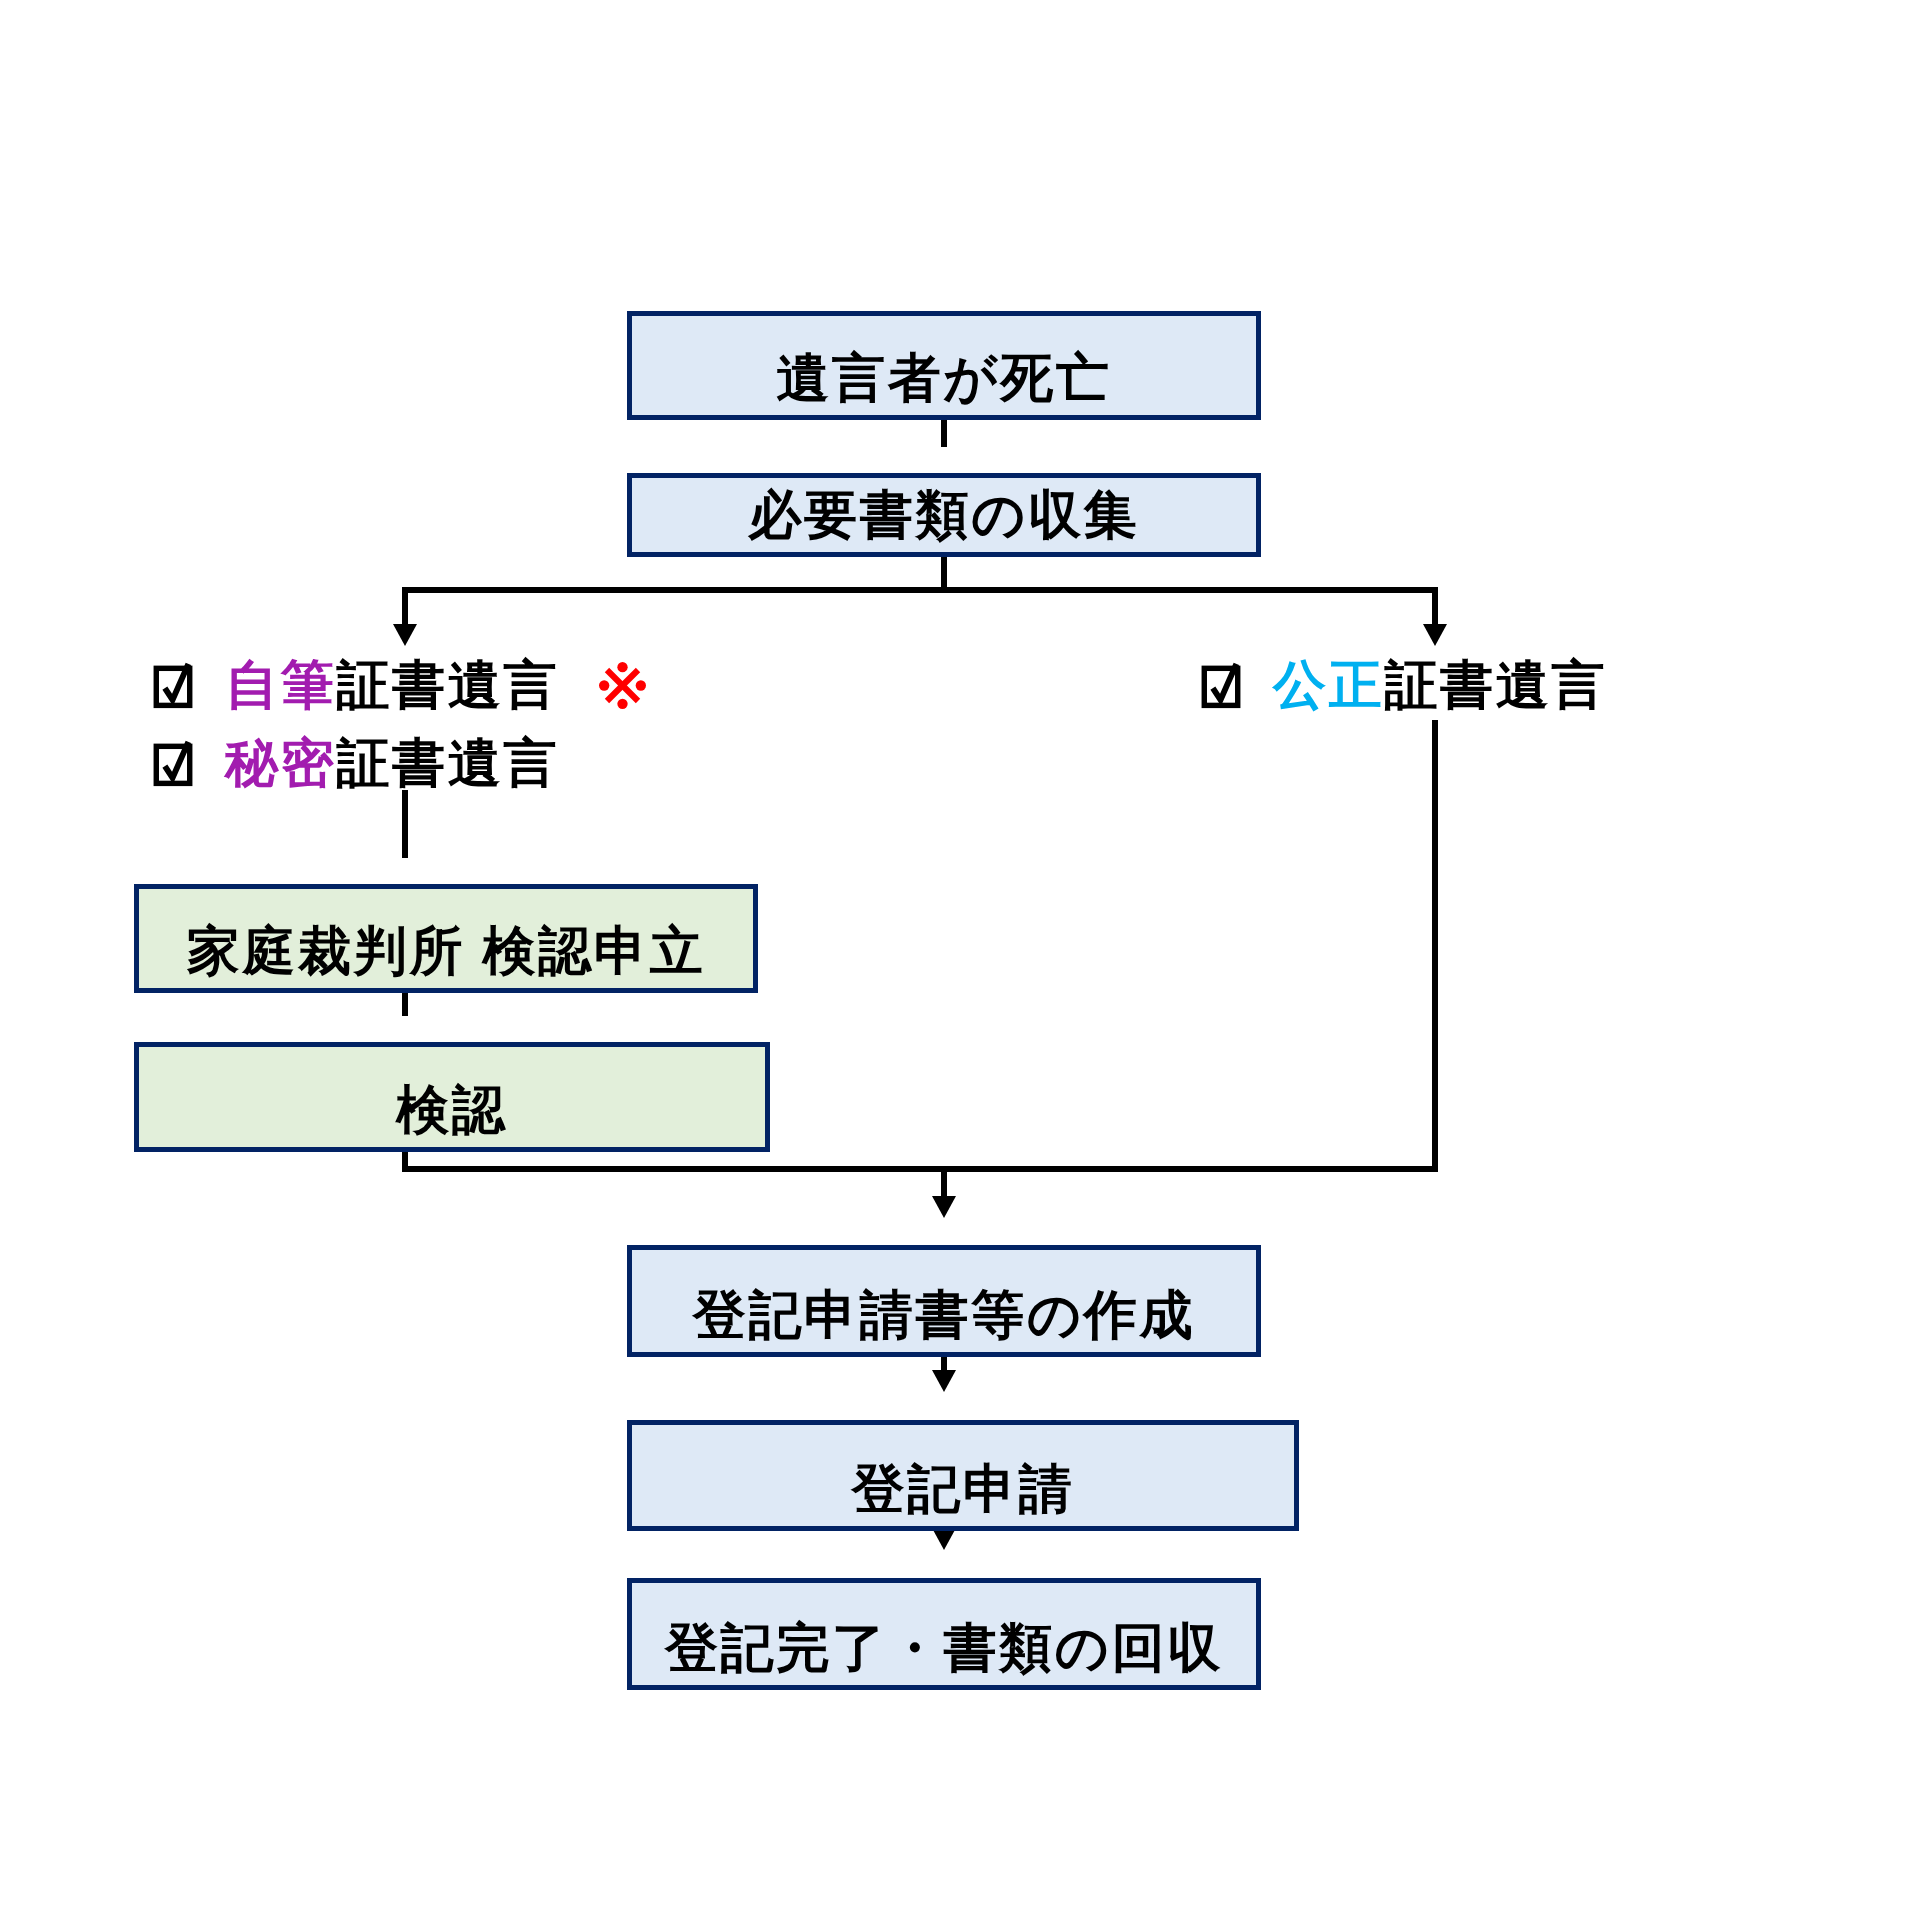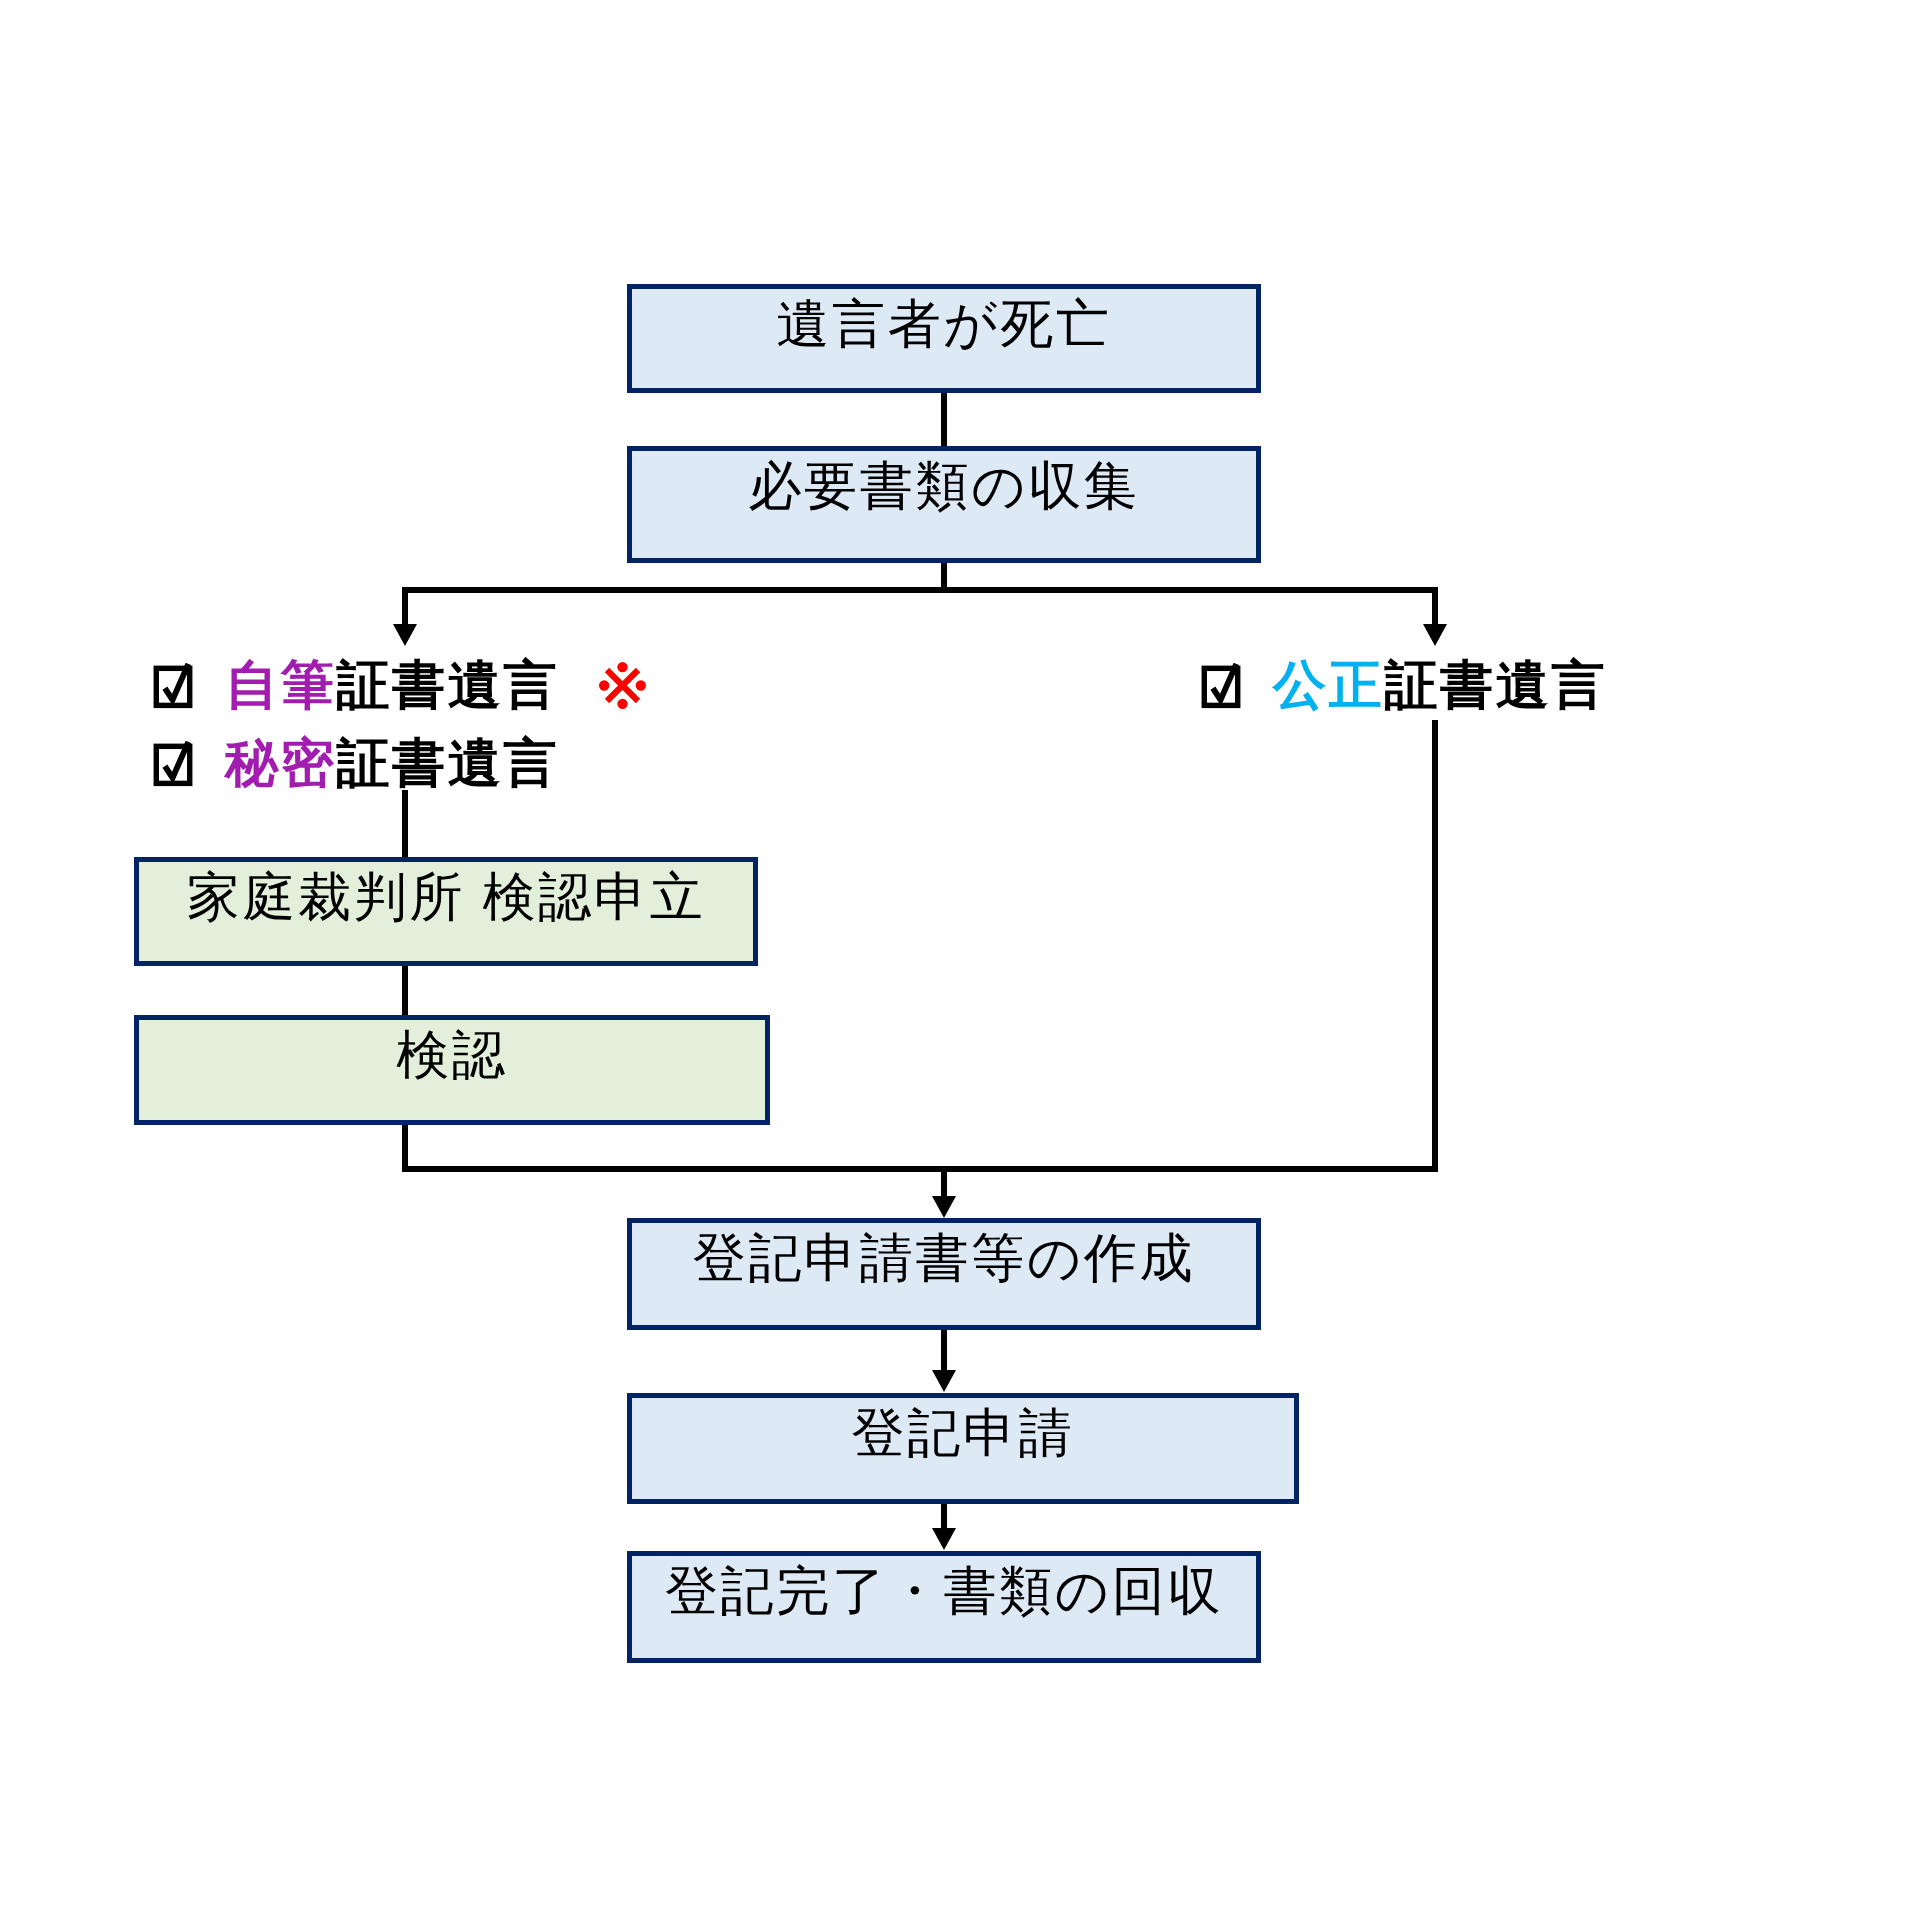--- a/index.html
+++ b/index.html
@@ -8,23 +8,23 @@
     width:1926px;height:1926px;
     background:#ffffff;
     font-family:"Liberation Sans","DejaVu Sans",sans-serif;
     overflow:hidden;
   }
   
   .node{
     position:absolute;
     box-sizing:border-box;
     border:5.9px solid #022364;
-    display:flex;align-items:flex-start;justify-content:center;
-    font-weight:normal;font-size:53px;letter-spacing:2.7px;
-    color:#000000;white-space:nowrap;
+    display:flex;align-items:flex-end;justify-content:center;
+    font-weight:bold;font-size:53px;letter-spacing:2.7px;
+    color:#000000;white-space:nowrap;margin-top:27px;
   }
   .node.blue{background:#DEE9F6;}
   .node.green{background:#E2EFDA;}
   
   .vline,.hline{position:absolute;background:#000000;}
   .arrow-down{
     position:absolute;width:0;height:0;
     border-left:12.2px solid transparent;
     border-right:12.2px solid transparent;
     border-top:22.6px solid #000000;
@@ -70,21 +70,21 @@
   <div class="vline" style="left:941px;top:1329px;width:5.9px;height:42px;"></div>
   <div class="arrow-down" style="left:932px;top:1370px;"></div>
 
   <div class="vline" style="left:941px;top:1503px;width:5.9px;height:25px;"></div>
   <div class="arrow-down" style="left:932px;top:1528px;"></div>
 
   <div class="node blue" style="left:627px;top:284px;width:634px;height:109px;">
     <span>遺言者が死亡</span>
   </div>
 
-  <div class="node blue" style="left:627px;top:446px;width:634px;height:117px;">
+  <div class="node blue" style="left:627px;top:446px;width:634px;height:84px;">
     <span>必要書類の収集</span>
   </div>
 
   <div class="node green" style="left:134px;top:857px;width:624px;height:109px;">
     <span>家庭裁判所 検認申立</span>
   </div>
 
   <div class="node green" style="left:134px;top:1015px;width:636px;height:110px;">
     <span>検認</span>
   </div>

